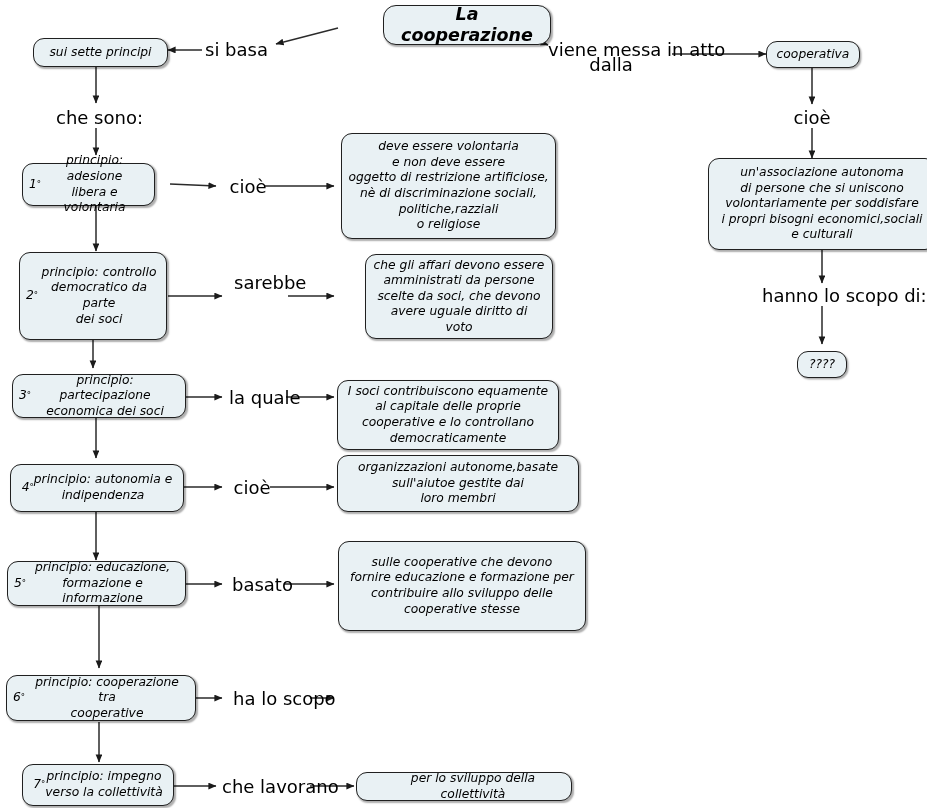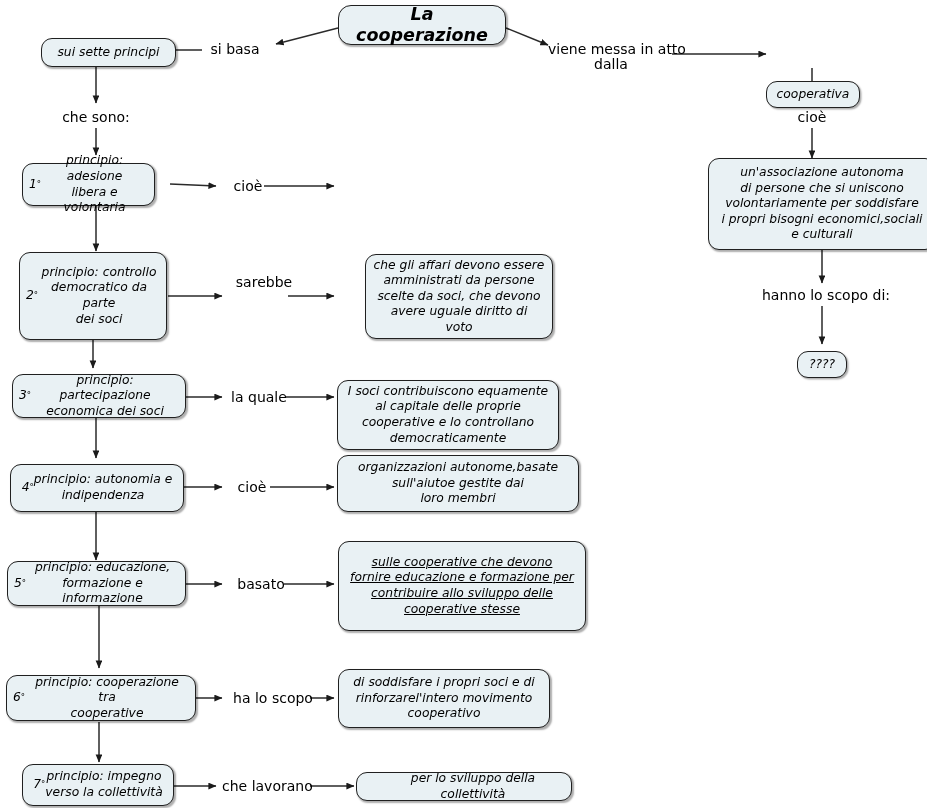--- a/index.html
+++ b/index.html
@@ -43,26 +43,27 @@
     color: #000000;
     padding: 2px 6px;
     box-shadow: 1.5px 1.5px 1.6px rgba(0,0,0,0.32);
   }
   .node.title {
     font-size: 17.5px;
     font-weight: bold;
     line-height: 21px;
     border-radius: 13px;
     border-width: 1.4px;
+    margin-left: 45px;
   }
   .linklabel {
     position: absolute;
     font-style: normal;
     font-family: "DejaVu Sans", sans-serif;
-    font-size: 14px;
+    font-size: 18px;
     line-height: 15px;
     color: #000000;
     text-align: center;
     white-space: pre;
   }
   .deg {
     font-size: 8.5px;
     vertical-align: 0.42em;
     letter-spacing: 0;
   }
@@ -120,58 +121,58 @@
       <line x1="190" y1="698" x2="222" y2="698" marker-end="url(#ah)"></line>
       <line x1="310" y1="698" x2="334" y2="698" marker-end="url(#ah)"></line>
 
       <line x1="174" y1="786" x2="216" y2="786" marker-end="url(#ah)"></line>
       <line x1="310" y1="786" x2="354" y2="786" marker-end="url(#ah)"></line>
     </g>
   </svg>
 
   <div class="node title" style="left:338px; top:5px; width:168px; height:40px;">La cooperazione</div>
 
-  <div class="node" style="left:33px; top:38px; width:135px; height:29px;margin-left:8px;">sui sette principi</div>
+  <div class="node" style="left:33px; top:38px; width:135px; height:29px;">sui sette principi</div>
 
   <div class="linklabel" style="left:205px; top:42px; width:60px;">si basa</div>
 
   <div class="linklabel" style="left:56px; top:110px; width:80px;">che sono:</div>
 
   <div class="linklabel" style="left:548px; top:42px; width:126px;">viene messa in atto<br>dalla</div>
 
-  <div class="node" style="left:766px; top:41px; width:94px; height:27px;margin-top:40px;">cooperativa</div>
+  <div class="node" style="left:766px; top:41px; width:94px; height:27px;">cooperativa</div>
 
   <div class="linklabel" style="left:782px; top:110px; width:60px;">cioè</div>
 
   <div class="node" style="left:708px; top:158px; width:228px; height:92px;">un'associazione autonoma<br>di persone che si uniscono<br>volontariamente per soddisfare<br>i propri bisogni economici,sociali<br>e culturali</div>
 
   <div class="linklabel" style="left:762px; top:288px; width:120px;">hanno lo scopo di:</div>
 
   <div class="node" style="left:797px; top:351px; width:50px; height:27px;">????</div>
 
   <div class="node" style="left:22px; top:163px; width:133px; height:43px;">1 <span class="deg">°</span>principio: adesione<br>libera e volontaria</div>
   <div class="linklabel" style="left:228px; top:179px; width:40px;">cioè</div>
+  <div class="node" style="left:341px; top:133px; width:215px; height:106px;">deve essere volontaria<br>e non deve essere<br>oggetto di restrizione artificiose,<br>nè di discriminazione sociali,<br>politiche,razziali<br>o religiose</div>
 
   <div class="node" style="left:19px; top:252px; width:148px; height:88px;">2 <span class="deg">°</span> principio: controllo<br>democratico da parte<br>dei soci</div>
   <div class="linklabel" style="left:234px; top:275px; width:60px;">sarebbe</div>
   <div class="node" style="left:338px; top:254px; width:188px; height:85px;margin-left:27px;">che gli affari devono essere<br>amministrati da persone<br>scelte da soci, che devono<br>avere uguale diritto di<br>voto</div>
 
   <div class="node" style="left:12px; top:374px; width:174px; height:44px;">3 <span class="deg">°</span>principio: partecipazione<br>economica dei soci</div>
   <div class="linklabel" style="left:229px; top:390px; width:60px;">la quale</div>
   <div class="node" style="left:337px; top:380px; width:222px; height:70px;">I soci contribuiscono equamente<br>al capitale delle proprie<br>cooperative e lo controllano<br>democraticamente</div>
 
   <div class="node" style="left:10px; top:464px; width:174px; height:48px;">4 <span class="deg">°</span>principio: autonomia e<br>indipendenza</div>
   <div class="linklabel" style="left:232px; top:480px; width:40px;">cioè</div>
   <div class="node" style="left:337px; top:455px; width:242px; height:57px;">organizzazioni autonome,basate<br>sull'aiutoe gestite dai<br>loro membri</div>
 
   <div class="node" style="left:7px; top:561px; width:179px; height:45px;">5 <span class="deg">°</span>principio: educazione,<br>formazione e informazione</div>
   <div class="linklabel" style="left:232px; top:577px; width:58px;">basato</div>
-  <div class="node" style="left:338px; top:541px; width:248px; height:90px;text-decoration:underline;">sulle cooperative che devono<br>fornire educazione e formazione per<br>contribuire allo sviluppo delle<br>cooperative stesse</div>
+  <div class="node" style="left:338px; top:541px; width:248px; height:90px;">sulle cooperative che devono<br>fornire educazione e formazione per<br>contribuire allo sviluppo delle<br>cooperative stesse</div>
 
   <div class="node" style="left:6px; top:675px; width:190px; height:46px;">6 <span class="deg">°</span>principio: cooperazione tra<br>cooperative</div>
   <div class="linklabel" style="left:233px; top:691px; width:80px;">ha lo scopo</div>
-  <div class="node" style="left:338px; top:669px; width:212px; height:59px;">di soddisfare i propri soci e di<br>rinforzarel'intero movimento<br>cooperativo</div>
 
   <div class="node" style="left:22px; top:764px; width:152px; height:42px;">7 <span class="deg">°</span>principio: impegno<br>verso la collettività</div>
   <div class="linklabel" style="left:222px; top:779px; width:86px;">che lavorano</div>
   <div class="node" style="left:356px; top:772px; width:216px; height:29px;padding-left:24px;">per lo sviluppo della collettività</div>
 
 </div>
 
 </body></html>

